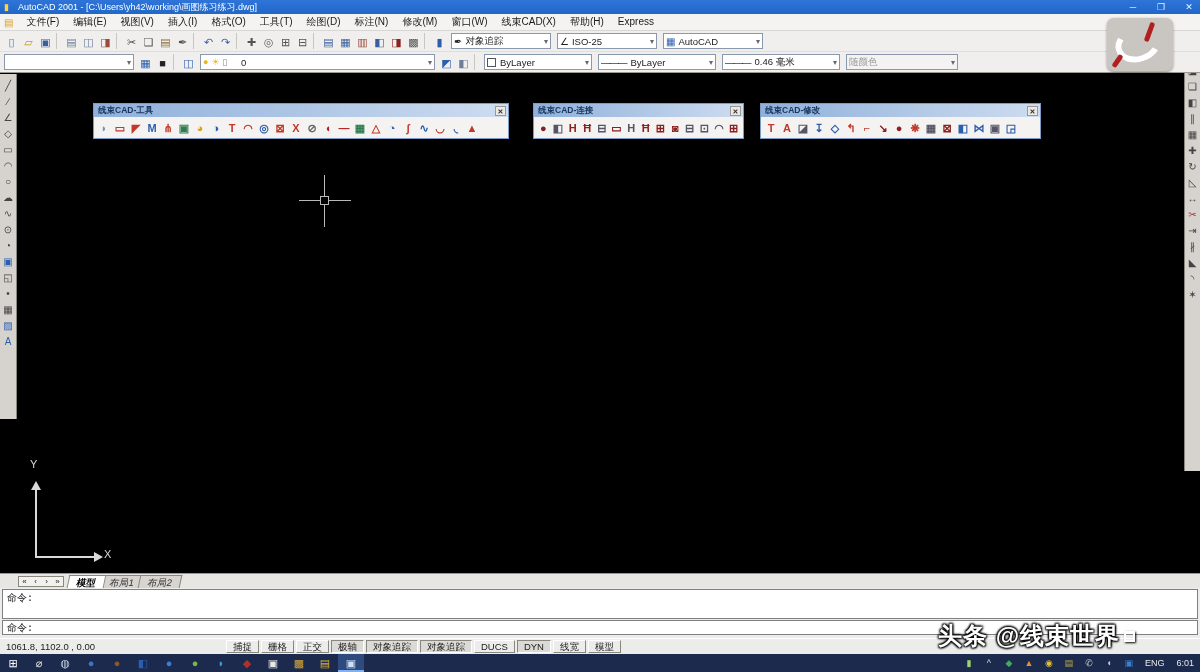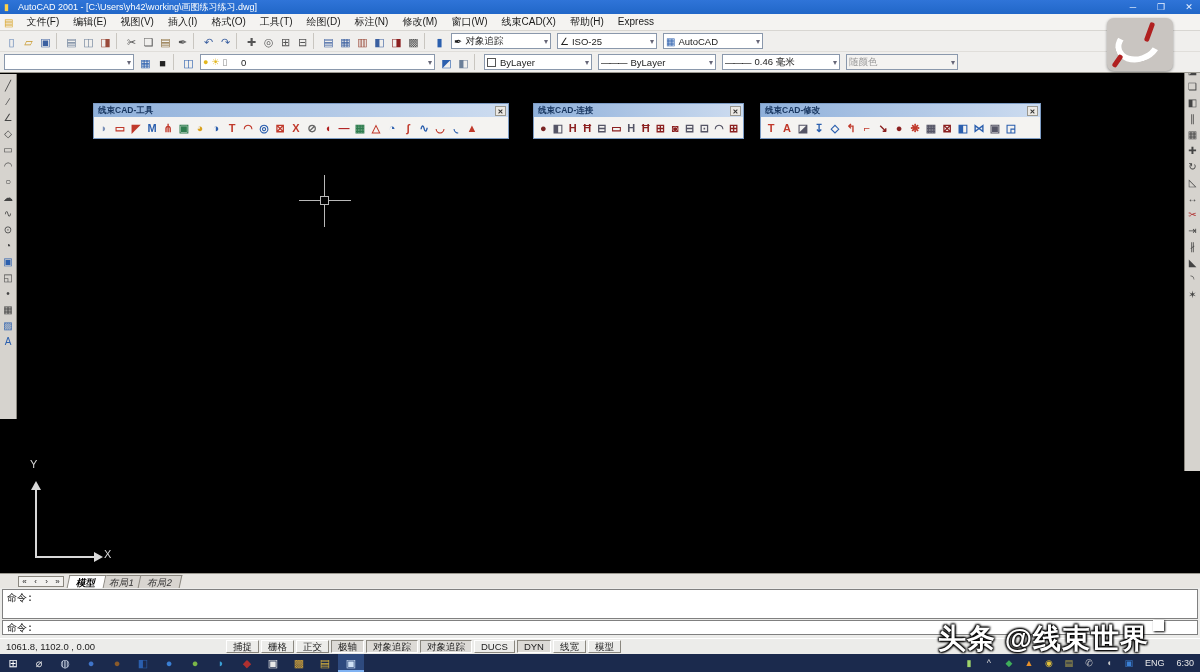--- a/index.html
+++ b/index.html
@@ -94,22 +94,22 @@
 
   
   #taskbar { left:0; top:654px; width:1200px; height:18px; background:#1b2a4d; display:flex; align-items:center; z-index:40; }
   #taskbar .ticon { width:26px; height:18px; line-height:18px; text-align:center; font-size:11px; cursor:default; }
   #taskbar .ticon.active { background:#2e4a7e; box-shadow:inset 0 -2px 0 #7fb2f2; }
   #tray { margin-left:auto; display:flex; align-items:center; }
   #tray .ticon { width:20px; font-size:9px; }
   #tray .ttext { color:#e8e8e8; font-size:9px; padding:0 6px; }
 
   
-  #watermark { left:938px; top:620px; z-index:50; color:#fff; font-size:28px; font-weight:bold; letter-spacing:1px;
-    text-shadow:1px 1px 2px #000, -1px -1px 2px #000, 1px -1px 2px #000, -1px 1px 2px #000; display:flex; align-items:flex-start; }
+  #watermark { left:938px; top:620px; z-index:50; color:#fff; font-size:24px; font-weight:bold; letter-spacing:1px;
+    text-shadow:1px 1px 2px #000, -1px -1px 2px #000, 1px -1px 2px #000, -1px 1px 2px #000; display:flex; align-items:center; }
   #watermark .wbox { width:11px; height:11px; border:2px solid #fff; margin-left:4px; box-shadow:1px 1px 2px #000; }
 
   
   #logo { left:1107px; top:18px; width:66px; height:53px; background:#c9c5c1; border-radius:7px; z-index:45;
     box-shadow:0 1px 3px rgba(0,0,0,.4); overflow:hidden; }
   #logo .arc { position:absolute; left:8px; top:8px; width:46px; height:36px; border:6px solid transparent;
     border-left-color:#fff; border-bottom-color:#fff; border-radius:50%; transform:rotate(-18deg); }
   #logo .r1 { position:absolute; left:40px; top:4px; width:5px; height:20px; background:#b02020; transform:rotate(20deg); border-radius:2px; }
   #logo .r2 { position:absolute; left:8px; top:36px; width:5px; height:14px; background:#b02020; transform:rotate(35deg); border-radius:2px; }
 </style>
@@ -439,15 +439,15 @@
         <span class="ticon" data-name="tray-chevron-icon" style="color: rgb(216, 216, 216);">^</span>
         <span class="ticon" data-name="tray-green-icon" style="color: rgb(63, 174, 90);">◆</span>
         <span class="ticon" data-name="tray-warning-icon" style="color: rgb(232, 144, 42);">▲</span>
         <span class="ticon" data-name="tray-eye-icon" style="color: rgb(227, 194, 58);">◉</span>
         <span class="ticon" data-name="tray-folder-icon" style="color: rgb(184, 168, 74);">▤</span>
         <span class="ticon" data-name="tray-phone-icon" style="color: rgb(200, 200, 200);">✆</span>
         <span class="ticon" data-name="tray-sound-icon" style="color: rgb(200, 200, 200);">◖</span>
         <span class="ticon" data-name="tray-shield-icon" style="color: rgb(58, 127, 212);">▣</span>
       </span>
     <span class="ttext" data-name="language-indicator">ENG</span>
-    <span class="ttext" data-name="clock">6:30</span>
+    <span class="ttext" data-name="clock">6:01</span>
   </span>
 </div>
 
 </body></html>

